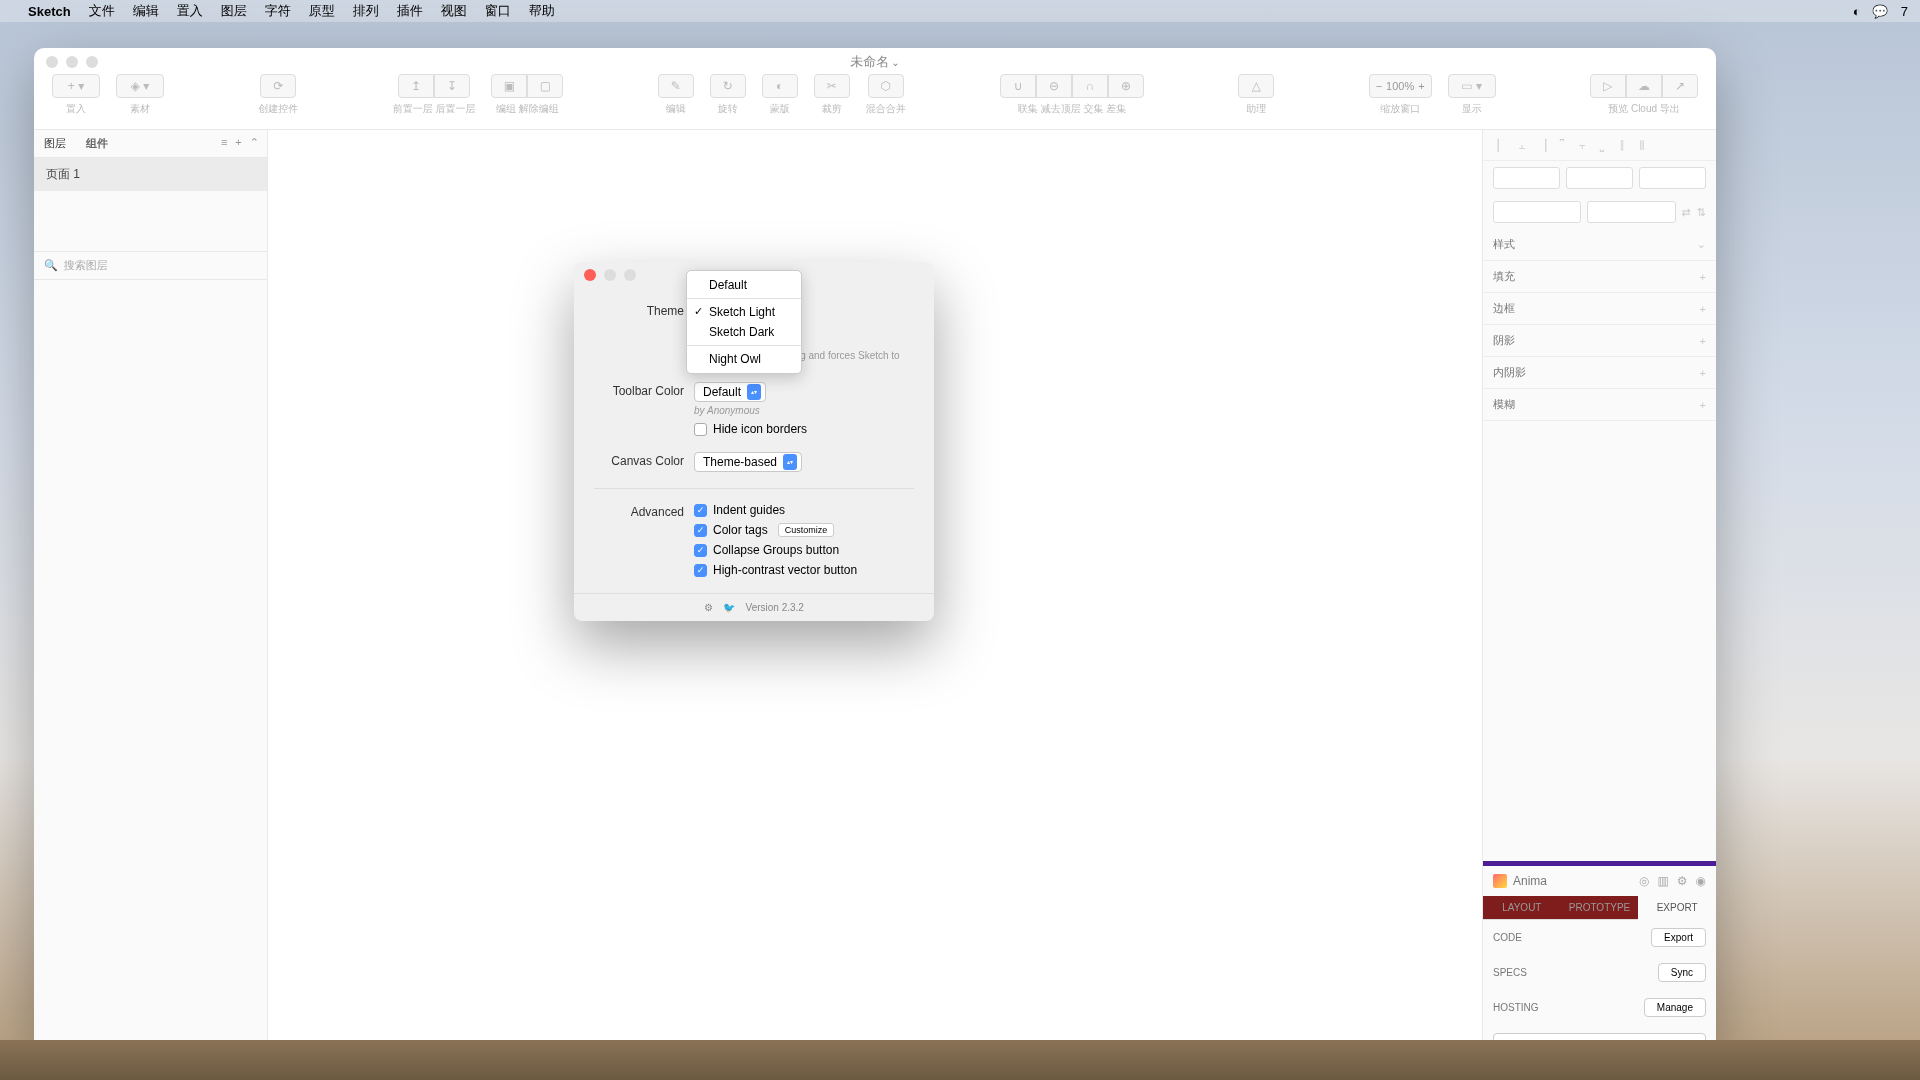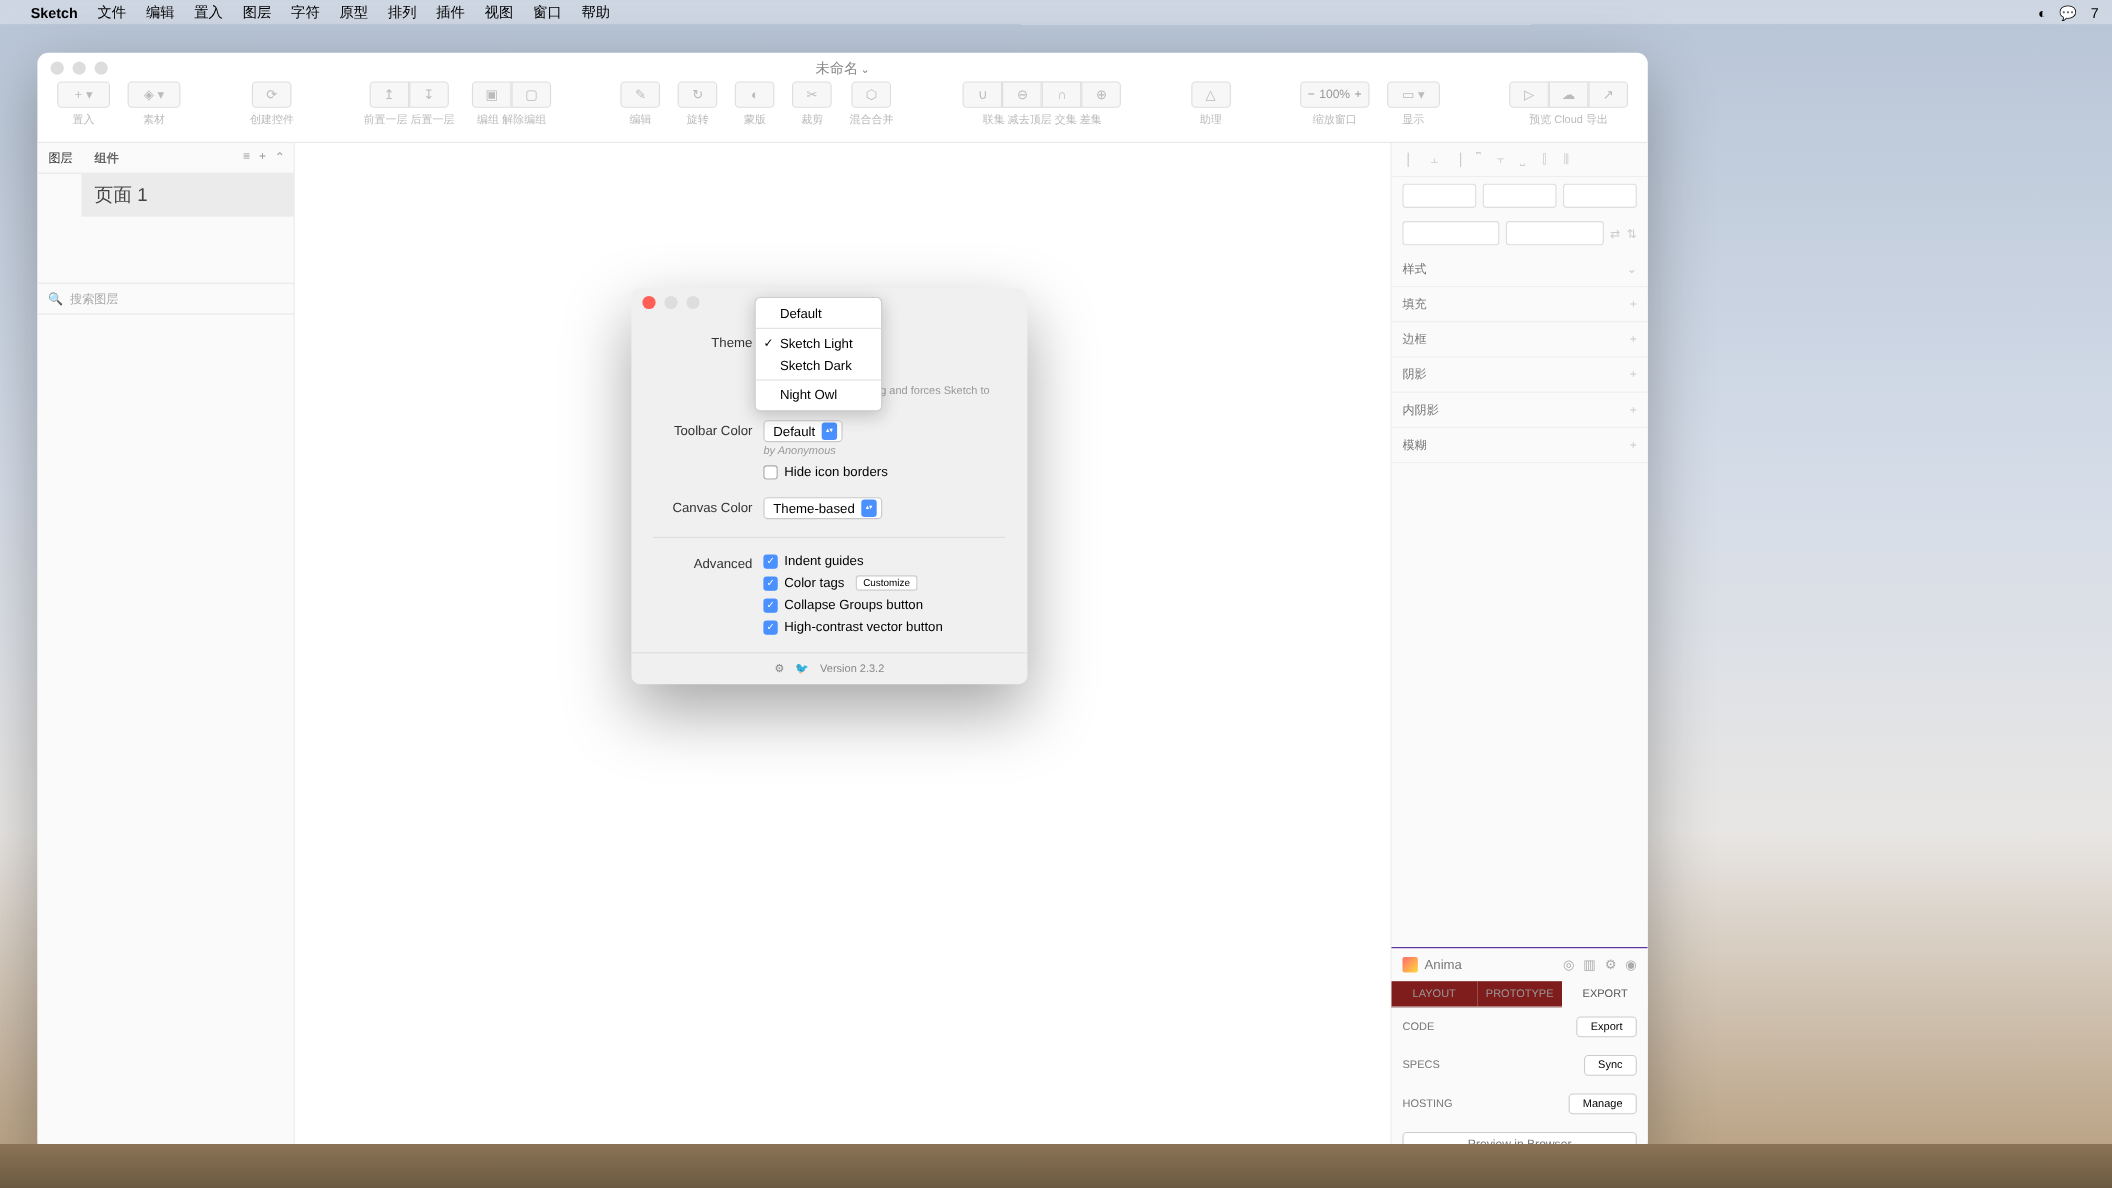--- a/index.html
+++ b/index.html
@@ -6,21 +6,21 @@
 body { width: 1920px; height: 1080px; background: linear-gradient(to bottom, #b8c5d6 0%, #d4dce8 40%, #e8e6e4 70%, #b59b7a 100%); overflow: hidden; position: relative; }
 
 
 .menubar { position: absolute; top: 0; left: 0; right: 0; height: 22px; background: rgba(255,255,255,0.3); display: flex; align-items: center; padding: 0 12px; font-size: 13px; backdrop-filter: blur(20px); }
 .menubar .apple { margin-right: 16px; }
 .menubar .app-name { font-weight: 600; margin-right: 18px; }
 .menubar .menu-item { margin-right: 18px; cursor: default; }
 .menubar .right { margin-left: auto; display: flex; gap: 12px; align-items: center; }
 
 
-.window { position: absolute; top: 48px; left: 34px; width: 1464px; height: 1000px; background: #fff; border-radius: 10px; box-shadow: 0 20px 60px rgba(0,0,0,0.3); display: flex; flex-direction: column; overflow: hidden; }
+.window { position: absolute; top: 48px; left: 34px; width: 1682px; height: 1000px; background: #fff; border-radius: 10px; box-shadow: 0 20px 60px rgba(0,0,0,0.3); display: flex; flex-direction: column; overflow: hidden; }
 .titlebar { height: 20px; display: flex; align-items: center; padding: 8px 12px 0; }
 .traffic { display: flex; gap: 8px; }
 .traffic span { width: 12px; height: 12px; border-radius: 50%; background: #ddd; }
 .win-title { position: absolute; left: 50%; transform: translateX(-50%); font-size: 13px; color: #888; }
 .win-title .chev { font-size: 10px; margin-left: 2px; }
 
 
 .toolbar { display: flex; padding: 6px 10px 0; gap: 0; border-bottom: 1px solid #e8e8e8; height: 62px; align-items: flex-start; }
 .tb-group { display: flex; flex-direction: column; align-items: center; margin: 0 8px; }
 .tb-btns { display: flex; gap: 0; }
@@ -33,37 +33,37 @@
 .tb-spacer { flex: 1; }
 .zoom-box { display: flex; align-items: center; background: #f7f7f7; border: 1px solid #ddd; border-radius: 4px; height: 24px; padding: 0 6px; font-size: 11px; color: #999; gap: 4px; }
 
 
 .main-area { display: flex; flex: 1; overflow: hidden; }
 .left-panel { width: 234px; border-right: 1px solid #e8e8e8; background: #fafafa; display: flex; flex-direction: column; }
 .lp-tabs { display: flex; border-bottom: 1px solid #e8e8e8; font-size: 11px; }
 .lp-tab { padding: 6px 10px; color: #666; font-weight: bold; }
 .lp-tab.active { font-weight: 500; color: #333; }
 .lp-tab-icons { margin-left: auto; display: flex; gap: 8px; padding: 6px 8px; color: #999; font-size: 11px; }
-.page-item { padding: 8px 12px; font-size: 17px; background: #ebebeb; color: #444; margin-left: 40px; }
+.page-item { padding: 8px 12px; font-size: 12px; background: #ebebeb; color: #444; }
 .search-box { border-top: 1px solid #e8e8e8; border-bottom: 1px solid #e8e8e8; padding: 6px 10px; font-size: 11px; color: #aaa; display: flex; align-items: center; gap: 6px; margin-top: 60px; }
 
 
 .canvas { flex: 1; background: #fff; position: relative; }
 
 
 .right-panel { width: 234px; border-left: 1px solid #e8e8e8; background: #fafafa; font-size: 11px; color: #777; }
 .rp-row { display: flex; padding: 6px 10px; gap: 6px; align-items: center; }
 .rp-align { display: flex; gap: 2px; padding: 6px 10px; border-bottom: 1px solid #eee; }
 .rp-align-btn { width: 18px; height: 18px; display: flex; align-items: center; justify-content: center; color: #ccc; }
 .rp-input { flex: 1; height: 22px; background: #fff; border: 1px solid #ddd; border-radius: 3px; }
 .rp-section { padding: 8px 10px; border-bottom: 1px solid #eee; display: flex; justify-content: space-between; align-items: center; gap: 28px; }
 .rp-plus { color: #ccc; }
 
 
-.anima { border-top: 1px solid #4c1d95; }
+.anima { border-top: 5px solid #4c1d95; }
 .anima-head { display: flex; align-items: center; padding: 8px 10px; gap: 6px; font-size: 12px; font-weight: 500; }
 .anima-head .icon { width: 14px; height: 14px; background: linear-gradient(135deg,#ff6b6b,#ffd93d); border-radius: 2px; }
 .anima-head .right-icons { margin-left: auto; display: flex; gap: 8px; color: #aaa; }
 .anima-tabs { display: flex; font-size: 10px; }
 .anima-tab { flex: 1; text-align: center; padding: 6px 0; background: #7f1d1d; color: #999; border-bottom: 1px solid #ddd; }
 .anima-tab.active { background: #fafafa; color: #555; font-weight: 500; border-bottom: none; }
 .anima-row { display: flex; justify-content: space-between; align-items: center; padding: 8px 10px; font-size: 10px; }
 .anima-btn { background: #fff; border: 1px solid #ccc; border-radius: 4px; padding: 3px 12px; font-size: 10px; }
 .preview-btn { margin: 8px 10px; background: #fff; border: 1px solid #ccc; border-radius: 4px; padding: 5px; text-align: center; font-size: 11px; }
 

